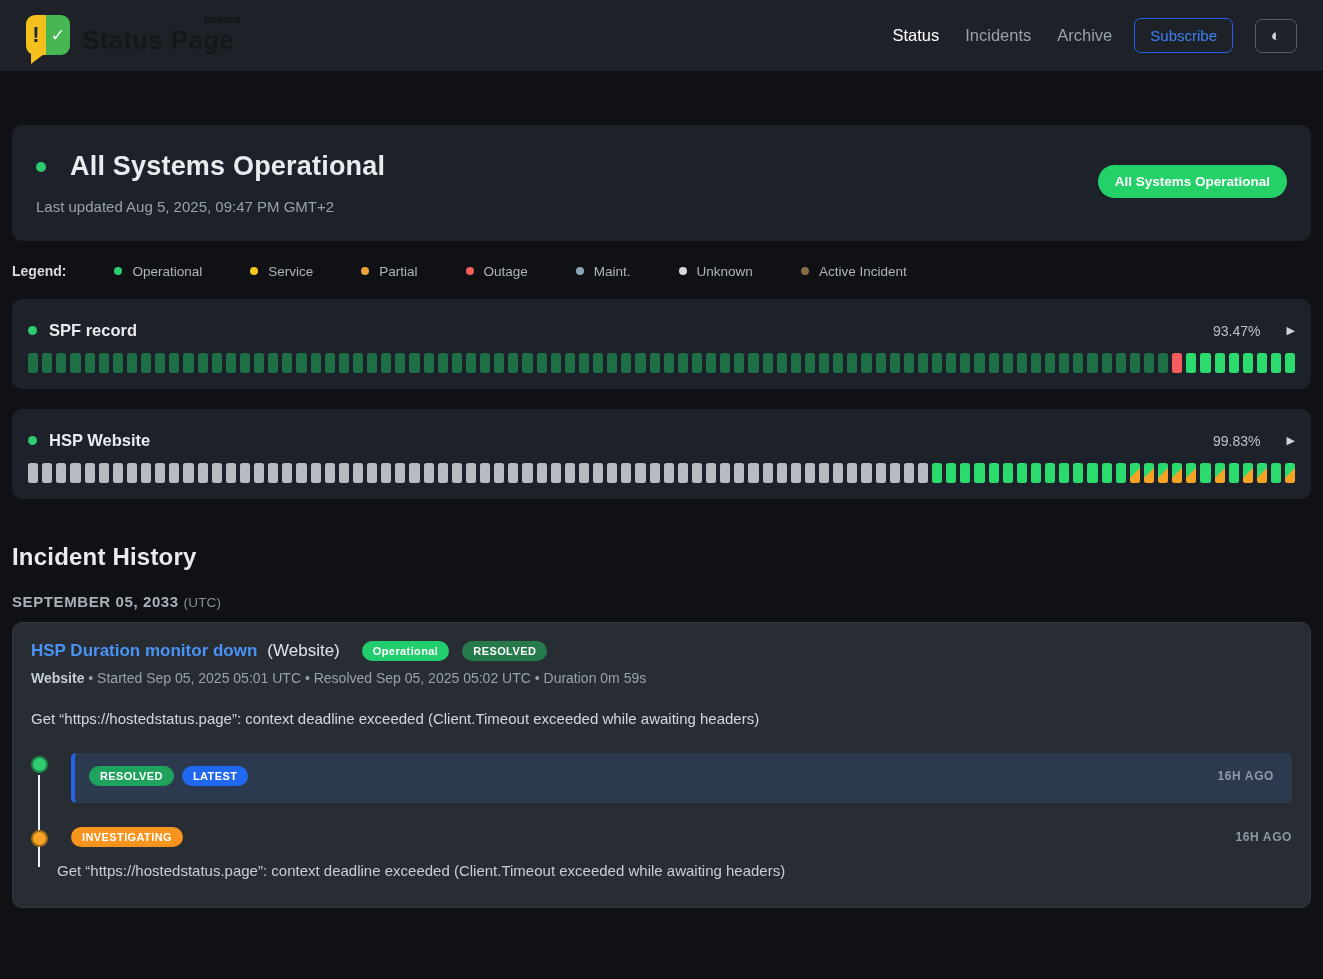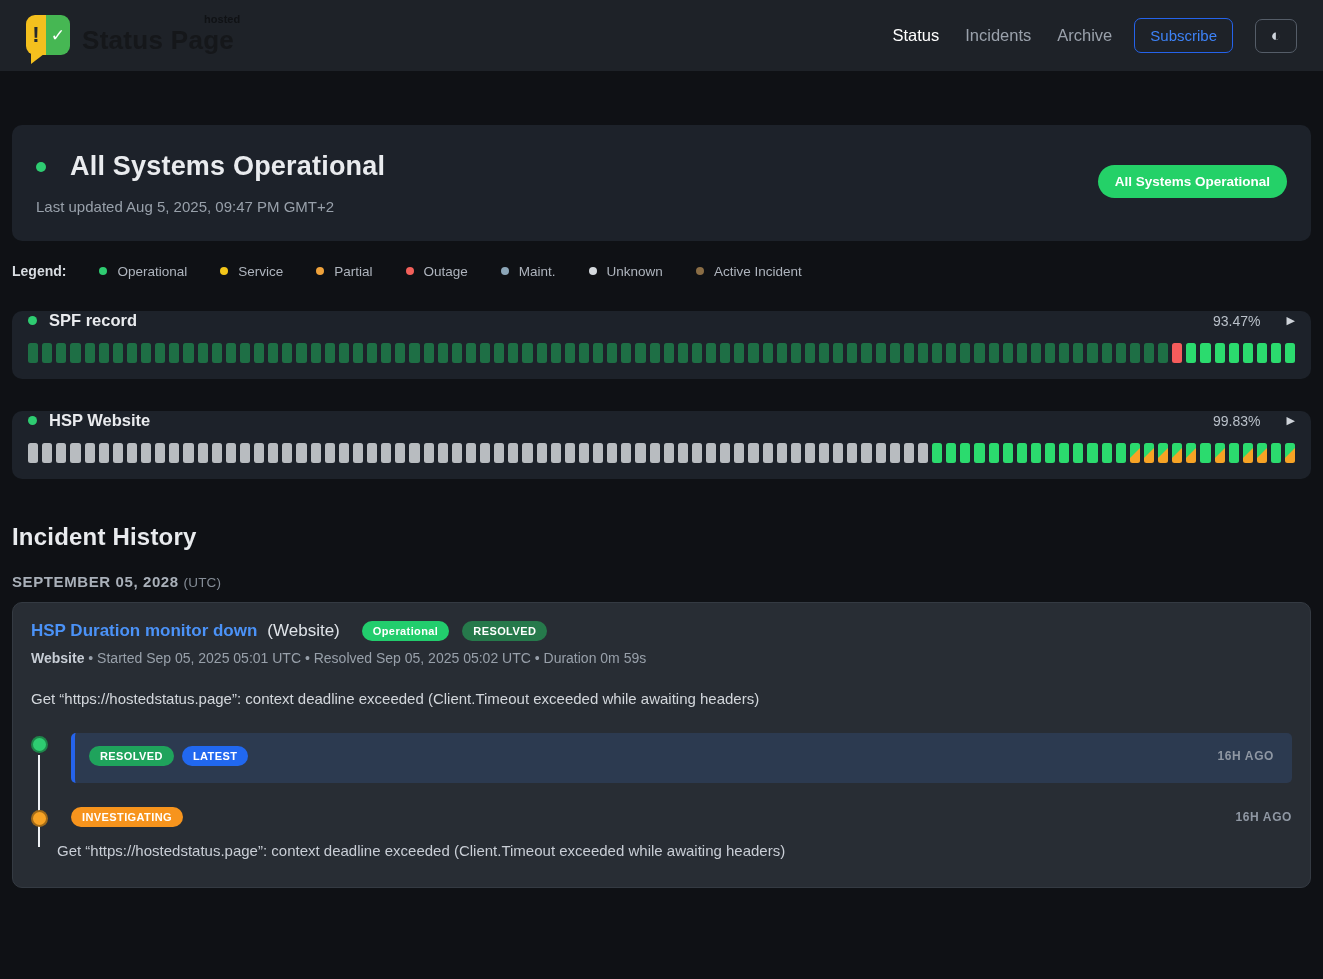--- a/index.html
+++ b/index.html
@@ -55,29 +55,29 @@
   }
   .status-title-row { display:flex; align-items:center; gap:24px; }
   .dot { width:10px; height:10px; border-radius:50%; flex:none; }
   .status-title { font-size:27px; font-weight:700; color:#e9ebee; letter-spacing:0.2px; }
   .status-updated { margin-top:16px; font-size:15px; color:#98a0aa; }
   .status-badge {
     background:#24d168; color:#fff; font-size:13.5px; font-weight:700;
     padding:9px 17px; border-radius:999px; margin-top:14px; white-space:nowrap;
   }
   
-  .legend { display:flex; align-items:center; gap:33px; margin:22px 0 0 0; padding-left:0; }
+  .legend { display:flex; align-items:center; gap:48px; margin:22px 0 0 0; padding-left:0; }
   .legend-label { font-size:14px; font-weight:700; color:#d8dce1; }
   .legend-item { display:flex; align-items:center; gap:10px; }
   .legend-dot { width:8px; height:8px; border-radius:50%; }
   .legend-item span.lg-txt { font-size:13.5px; color:#aeb4bd; }
   
   .section-heading { font-size:24px; font-weight:700; color:#e9ebee; margin-top:44px; letter-spacing:0.2px; }
   .component-card {
-    background:#1d222a; border-radius:10px; padding:0 16px 16px 16px; margin-top:32px;
+    background:#1d222a; border-radius:10px; padding:22px 16px 16px 16px; margin-top:20px;
   }
   .component-head { display:flex; align-items:center; gap:12px; cursor:pointer; }
   .component-name { font-size:16.5px; font-weight:600; color:#e9ebee; flex:1; }
   .component-uptime { font-size:14px; color:#b9c0c9; }
   .component-arrow { font-size:11px; color:#cfd4da; margin-left:14px; }
   .bars { display:flex; gap:4px; margin-top:13px; }
   .bar { flex:1; height:20px; border-radius:2.5px; }
   
   .date-heading { margin-top:22px; font-size:15px; font-weight:700; color:#a9b0b9; letter-spacing:0.6px; }
   .date-heading .utc { font-weight:400; color:#858d97; font-size:13.5px; letter-spacing:0.2px; }
@@ -381,21 +381,21 @@
           <div class="bar" style="background: linear-gradient(135deg, rgb(43, 219, 110) 49%, rgb(247, 163, 37) 51%);"></div>
           <div class="bar" style="background: linear-gradient(135deg, rgb(43, 219, 110) 49%, rgb(247, 163, 37) 51%);"></div>
           <div class="bar" style="background: rgb(43, 219, 110);"></div>
           <div class="bar" style="background: linear-gradient(135deg, rgb(43, 219, 110) 49%, rgb(247, 163, 37) 51%);"></div>
         </div>
       </div>
     </div>
 
   <h2 class="section-heading">Incident History</h2>
   <div class="date-heading">
-    <span>SEPTEMBER 05, 2028</span>
+    <span>SEPTEMBER 05, 2033</span>
     <span class="utc"> <span>(UTC)</span></span>
   </div>
 
   <div class="incident-card">
     <div class="incident-title-row">
       <a class="incident-title">HSP Duration monitor down</a>
       <span class="incident-title-suffix">(Website)</span>
       <span id="incident-badges" style="display:flex;gap:9px;margin-left:8px;">
           <span class="pill pill-sm" style="background: rgb(34, 205, 109);">Operational</span>
           <span class="pill pill-sm" style="background: rgb(38, 121, 75);">RESOLVED</span>

